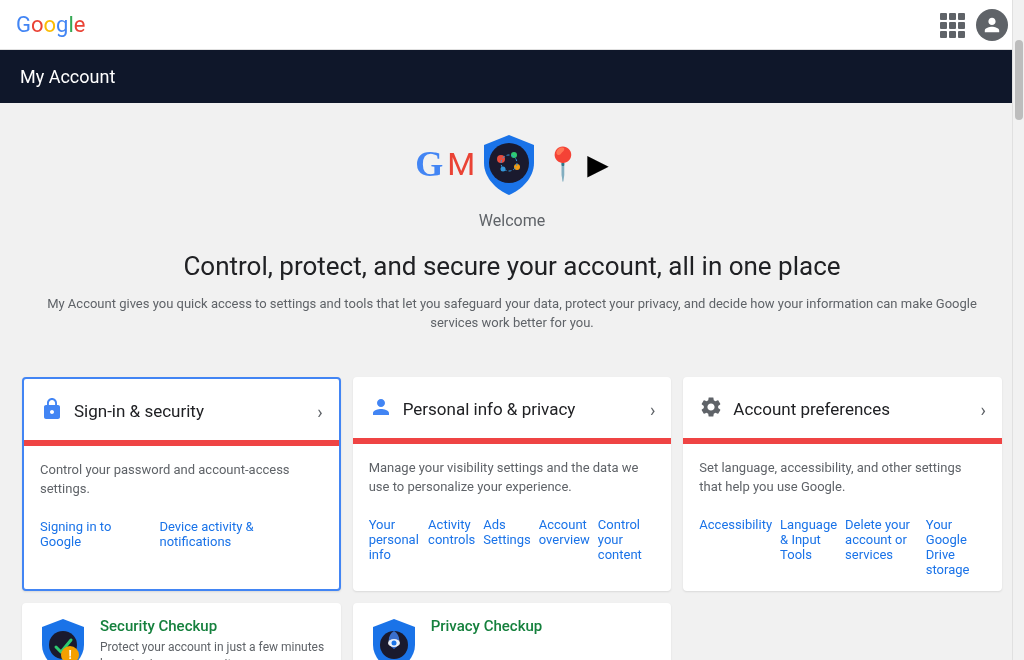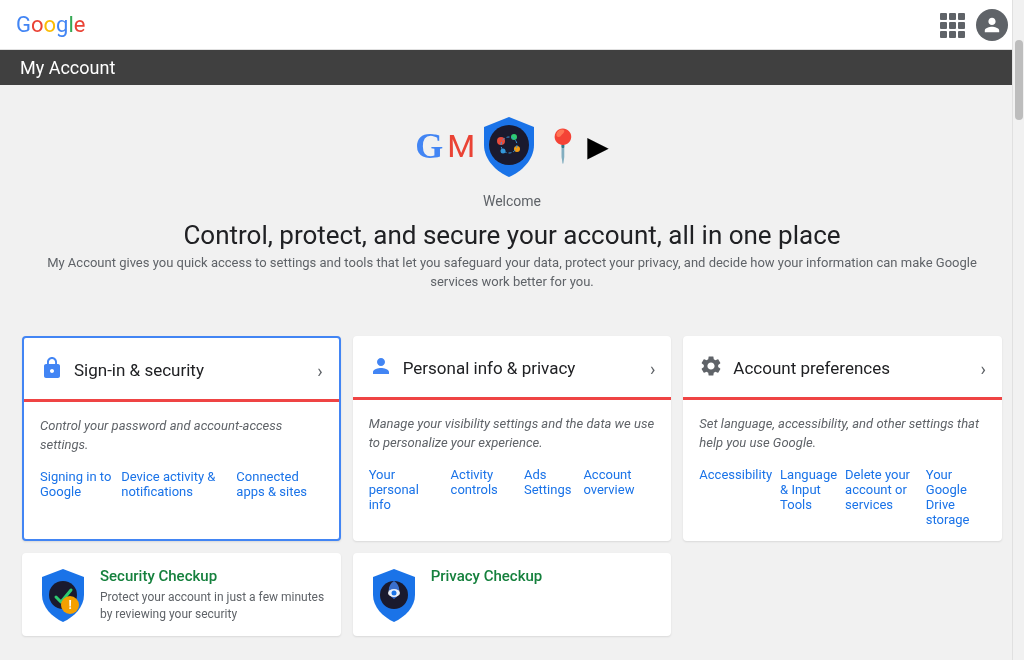--- a/index.html
+++ b/index.html
@@ -45,22 +45,22 @@
       background: #5f6368;
       border-radius: 50%;
       display: flex; align-items: center; justify-content: center;
       color: #fff;
       font-size: 14px;
       cursor: pointer;
     }
 
     
     .account-bar {
-      background: #404040;
-      height: 35px;
+      background: #0f172a;
+      height: 53px;
       display: flex;
       align-items: center;
       padding: 0 20px;
     }
     .account-bar-title {
       color: #fff;
       font-size: 18px;
       font-weight: 400;
     }
 
@@ -83,28 +83,29 @@
       margin-bottom: 16px;
     }
     .icon-g {
       color: #4285F4;
       font-size: 30px;
       font-family: 'Times New Roman', serif;
       font-weight: bold;
     }
 
     .welcome-text {
-      font-size: 14px;
+      font-size: 16px;
       color: #5f6368;
-      margin-bottom: 10px;
+      margin-bottom: 20px;
     }
     .hero-title {
       font-size: 26px;
       color: #202124;
       font-weight: 400;
+      margin-bottom: 10px;
       line-height: 1.3;
     }
     .hero-desc {
       font-size: 13px;
       color: #5f6368;
       max-width: 960px;
       margin: 0 auto;
       line-height: 1.5;
     }
 
@@ -127,21 +128,21 @@
       overflow: hidden;
     }
     .card-active {
       border: 2px solid #4285F4;
     }
 
     .card-header {
       display: flex;
       align-items: center;
       padding: 18px 16px 14px;
-      border-bottom: 3px solid #ef4444;
+      border-bottom: 6px solid #ef4444;
       cursor: pointer;
     }
     .card-header-icon {
       margin-right: 10px;
       font-size: 22px;
       flex-shrink: 0;
     }
     .card-header-title {
       font-size: 17px;
       color: #202124;
@@ -152,23 +153,22 @@
       color: #5f6368;
       font-size: 18px;
     }
 
     .card-body {
       padding: 14px 16px;
     }
     .card-desc {
       font-size: 13px;
       color: #5f6368;
-      margin-bottom: 14px;
+      margin-bottom: 20px;
       line-height: 1.5;
-      font-style: italic;
     }
     .card-links {
       display: flex;
       flex-direction: row;
       gap: 8px;
     }
     .card-link {
       font-size: 13px;
       color: #1a73e8;
       text-decoration: none;
@@ -304,21 +304,20 @@
           </svg>
         </span>
         <span class="card-header-title">Sign-in &amp; security</span>
         <span class="card-arrow">›</span>
       </div>
       <div class="card-body">
         <p class="card-desc">Control your password and account-access settings.</p>
         <div class="card-links">
           <a class="card-link">Signing in to Google</a>
           <a class="card-link">Device activity &amp; notifications</a>
-          <a class="card-link">Connected apps &amp; sites</a>
         </div>
       </div>
     </div>
 
     <div class="card">
       <div class="card-header">
         <span class="card-header-icon">
           <svg width="24" height="24" viewBox="0 0 24 24" fill="#4285F4">
             <path d="M12 12c2.21 0 4-1.79 4-4s-1.79-4-4-4-4 1.79-4 4 1.79 4 4 4zm0 2c-2.67 0-8 1.34-8 4v2h16v-2c0-2.66-5.33-4-8-4z"></path>
           </svg>
@@ -326,20 +325,21 @@
         <span class="card-header-title">Personal info &amp; privacy</span>
         <span class="card-arrow">›</span>
       </div>
       <div class="card-body">
         <p class="card-desc">Manage your visibility settings and the data we use to personalize your experience.</p>
         <div class="card-links">
           <a class="card-link">Your personal info</a>
           <a class="card-link">Activity controls</a>
           <a class="card-link">Ads Settings</a>
           <a class="card-link">Account overview</a>
+          <a class="card-link">Control your content</a>
         </div>
       </div>
     </div>
 
     <div class="card">
       <div class="card-header">
         <span class="card-header-icon">
           <svg width="24" height="24" viewBox="0 0 24 24" fill="#5f6368">
             <path d="M19.14,12.94c0.04-0.3,0.06-0.61,0.06-0.94c0-0.32-0.02-0.64-0.07-0.94l2.03-1.58c0.18-0.14,0.23-0.41,0.12-0.61 l-1.92-3.32c-0.12-0.22-0.37-0.29-0.59-0.22l-2.39,0.96c-0.5-0.38-1.03-0.7-1.62-0.94L14.4,2.81c-0.04-0.24-0.24-0.41-0.48-0.41 h-3.84c-0.24,0-0.43,0.17-0.47,0.41L9.25,5.35C8.66,5.59,8.12,5.92,7.63,6.29L5.24,5.33c-0.22-0.08-0.47,0-0.59,0.22L2.74,8.87 C2.62,9.08,2.66,9.34,2.86,9.48l2.03,1.58C4.84,11.36,4.8,11.69,4.8,12s0.02,0.64,0.07,0.94l-2.03,1.58 c-0.18,0.14-0.23,0.41-0.12,0.61l1.92,3.32c0.12,0.22,0.37,0.29,0.59,0.22l2.39-0.96c0.5,0.38,1.03,0.7,1.62,0.94l0.36,2.54 c0.05,0.24,0.24,0.41,0.48,0.41h3.84c0.24,0,0.44-0.17,0.47-0.41l0.36-2.54c0.59-0.24,1.13-0.56,1.62-0.94l2.39,0.96 c0.22,0.08,0.47,0,0.59-0.22l1.92-3.32c0.12-0.22,0.07-0.47-0.12-0.61L19.14,12.94z M12,15.6c-1.98,0-3.6-1.62-3.6-3.6 s1.62-3.6,3.6-3.6s3.6,1.62,3.6,3.6S13.98,15.6,12,15.6z"></path>
           </svg>

